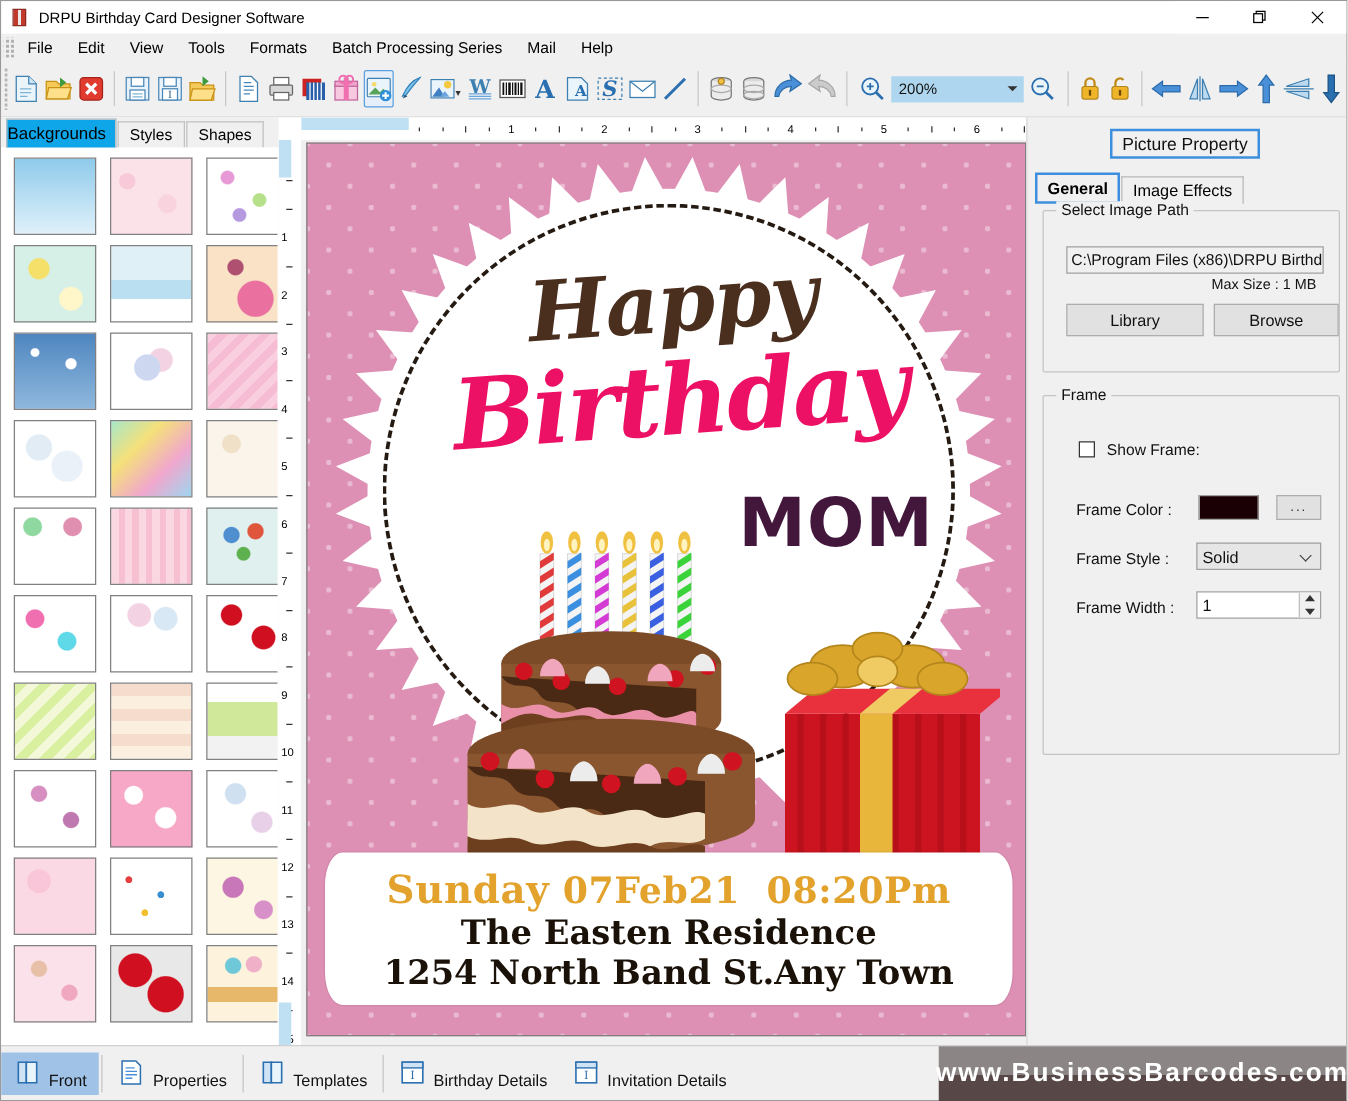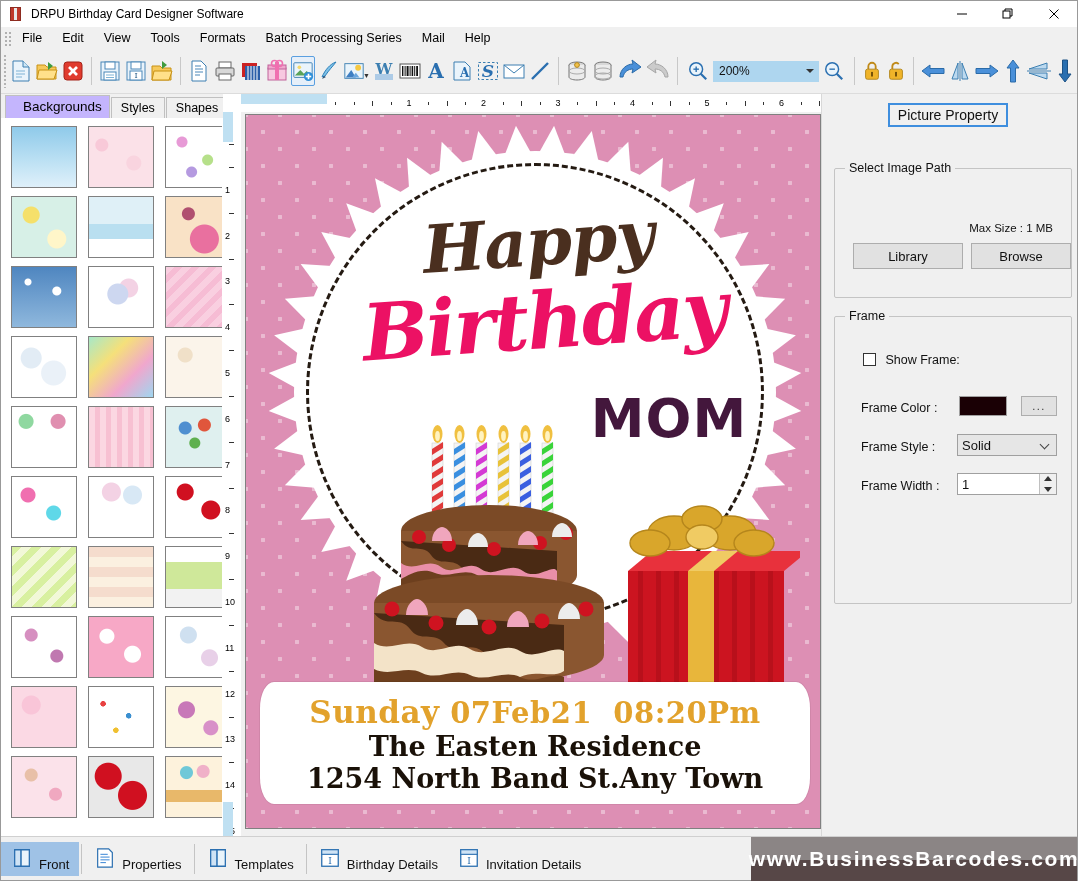--- a/index.html
+++ b/index.html
@@ -81,21 +81,21 @@
   
   .body { flex: 1 1 auto; display: flex; min-height: 0; }
 
   
   .leftpanel { width: 222px; flex: 0 0 222px; background: #ffffff; display:flex; flex-direction:column; }
   .ltabs { display:flex; align-items:flex-end; height: 24px; background:#f0f0f0; padding-left:4px;}
   .ltab {
     padding: 3px 9px 3px 9px; font-size: 12.5px; background:#f0f0f0;
     border:1px solid #c0c0c0; border-bottom:none; margin-right:1px; color:#000;
   }
-  .ltab.active { background:#c4b5fd; font-size: 13.5px; padding: 3px 7px 4px 17px; position:relative; top:0; }
+  .ltab.active { background:#0ea5e9; font-size: 13.5px; padding: 3px 7px 4px 0; position:relative; top:0; }
   .thumbs {
     flex:1 1 auto; background:#fff; padding: 8px 0 0 10px;
     display: grid; grid-template-columns: repeat(3, 66px); gap: 8px 11px;
     align-content: start; overflow: hidden; border-right: 1px solid #fff;
   }
   .thumb { width: 66px; height: 62px; border: 1px solid #808080; overflow:hidden; position:relative; background:#fff;}
 
   
   .center { flex: 1 1 auto; display:flex; flex-direction:column; min-width:0; background:#f0f0f0; }
   .hruler-row { height: 18px; display:flex; flex: 0 0 18px; }
@@ -849,23 +849,28 @@
             </div>
           </div>
 
         </div>
       </div>
     </div>
 
     <div class="rightpanel">
       <div class="pp-title">Picture Property</div>
 
+      <div class="rtabs">
+        <div class="rtab active">General</div>
+        <div class="rtab">Image Effects</div>
+      </div>
 
       <div class="group" style="left:12px; top:74px; width:238px; height:130px;">
         <div class="glabel">Select Image Path</div>
+        <div class="pathbox">C:\Program Files (x86)\DRPU Birthd</div>
         <div class="maxsize">Max Size : 1 MB</div>
         <div class="gbtn" style="left:18px; top:74px; width:110px;">Library</div>
         <div class="gbtn" style="left:136px; top:74px; width:100px;">Browse</div>
       </div>
 
       <div class="group" style="left:12px; top:222px; width:238px; height:288px;">
         <div class="glabel">Frame</div>
 
         <div class="cbrow" style="left:28px; top:36px;">
           <span class="chk"></span>

